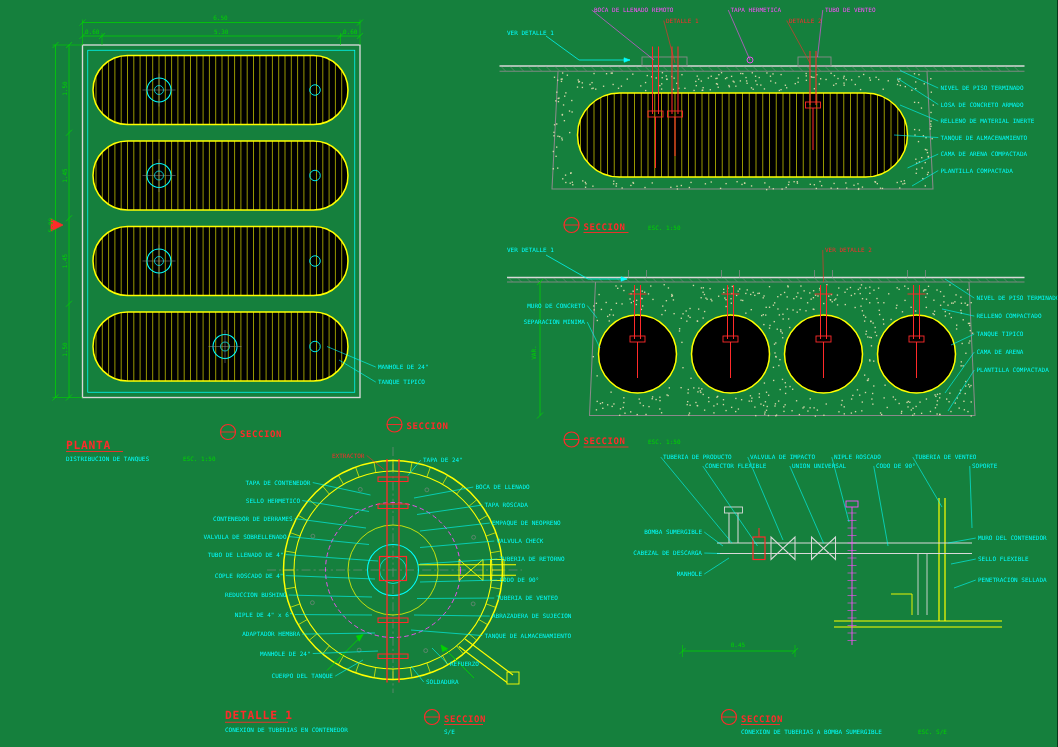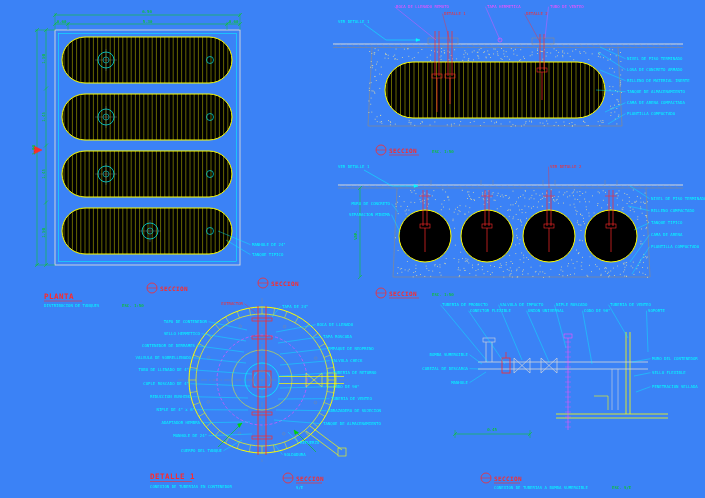--- a/index.html
+++ b/index.html
@@ -1,16 +1,16 @@
 <!DOCTYPE html>
 <html><head>
 <meta charset="utf-8">
 <style>
   html,body{margin:0;padding:0;background:#000;}
-  .stage{position:relative;width:705px;height:498px;background:#3b82f6;overflow:hidden;}
+  .stage{position:relative;width:705px;height:498px;background:#15803d;overflow:hidden;}
   svg text{font-family:"DejaVu Sans Mono","Liberation Mono",monospace;}
   .t8{font-size:7.5px;font-weight:bold;letter-spacing:.5px;}
   .t6{font-size:6px;font-weight:bold;letter-spacing:.4px;}
   .t4{font-size:4px;}
   .fr{fill:#ff2a2a}.fc{fill:#00ffff}.fg{fill:#00d400}
 </style>
 </head>
 <body>
 
 <div class="stage">

